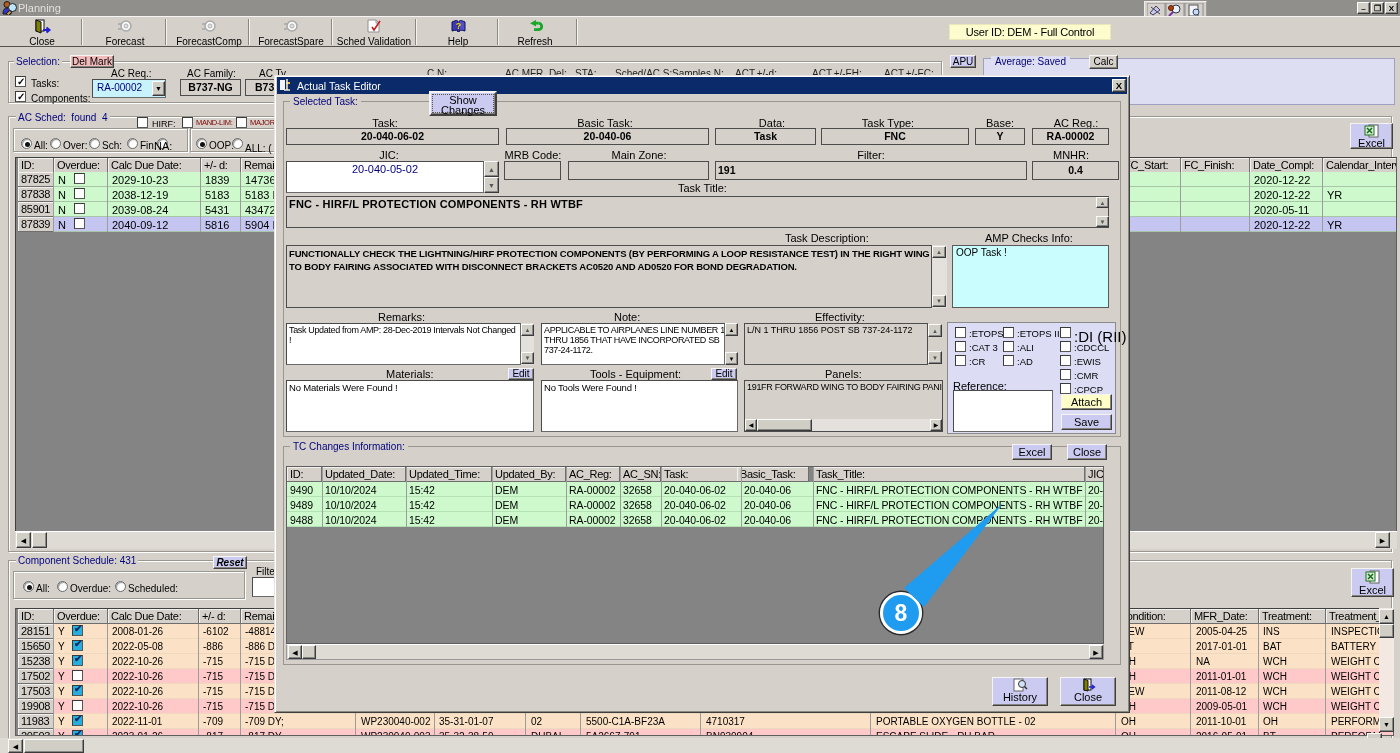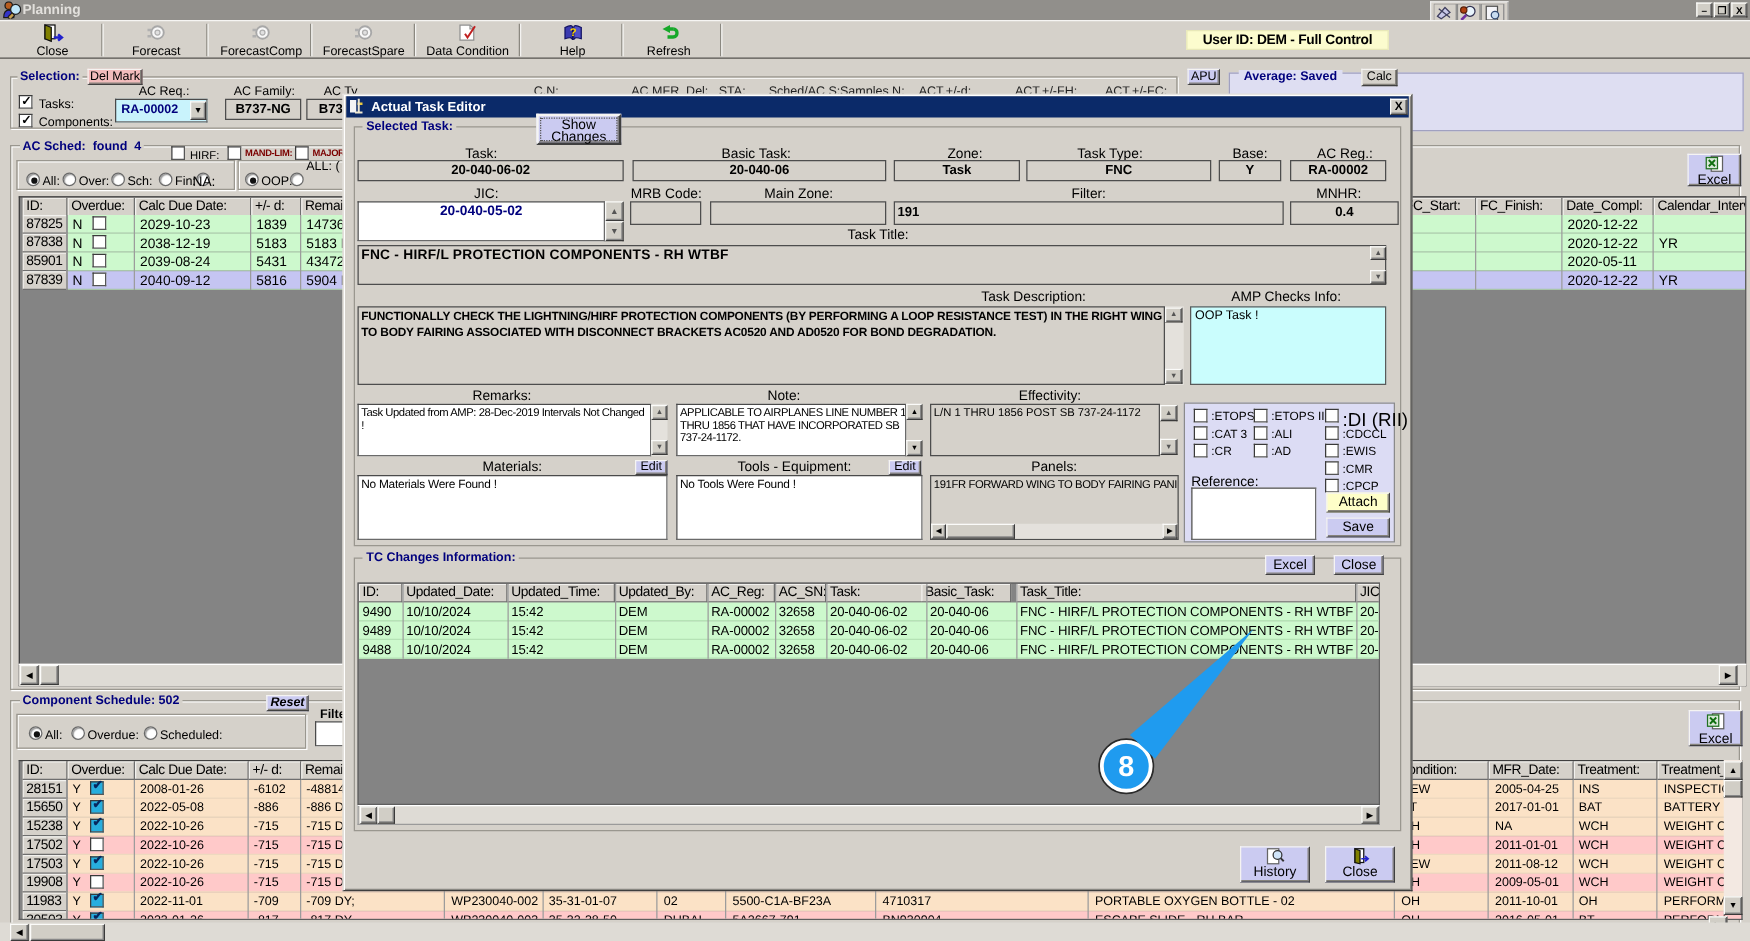--- a/index.html
+++ b/index.html
@@ -1,17 +1,17 @@
 <!DOCTYPE html>
 <html><head><meta charset="utf-8"><style>
 *{margin:0;padding:0;box-sizing:border-box}
 html,body{width:1400px;height:753px;overflow:hidden}
 body{font-family:"Liberation Sans",sans-serif;font-size:11px;background:#D5D1CA;position:relative;color:#000}
 .ab{position:absolute}
-.b{font-weight:bold}
+.b{font-weight:normal}
 .nv{color:#00007D}
 .mr{color:#7B0000}
 .ctr{text-align:center}
 .fld{position:absolute;background:#D5D1CA;border:1px solid #4D4D4D;font-weight:bold;font-size:10.5px;text-align:center}
 .wb{position:absolute;background:#fff;border:1px solid #6A6A6A;border-top-color:#4A4A4A;border-left-color:#4A4A4A}
 .gb2{position:absolute;border:1px solid #9A978F;box-shadow:1px 1px 0 #fff, inset 1px 1px 0 #fff}
 .btn{position:absolute;background:#D5D1CA;border:1px solid #404040;border-top-color:#F5F4F2;border-left-color:#F5F4F2;box-shadow:inset -1px -1px 0 #86837C;text-align:center}
 .lav{background:#CBCBF1}
 .sa{position:absolute;background:#D1CEC6;border:1px solid #3A3A3A;border-top-color:#FBFBF9;border-left-color:#FBFBF9;box-shadow:inset -1px -1px 0 #888;text-align:center;color:#000;overflow:hidden}
 .vln{position:absolute;width:1px;background:#868686}
@@ -46,21 +46,21 @@
     <circle cx="24" cy="5" r="2.5" fill="#B04010" stroke="#5a2008"></circle>
     <rect x="38" y="0" width="18" height="14" fill="#D5D1CA" stroke="#8a8a8a"></rect>
     <rect x="42" y="2" width="9" height="11" fill="#F4F4F8" stroke="#505050"></rect>
     <circle cx="49" cy="9" r="3" fill="#C8DCF0" stroke="#304870"></circle>
   </svg>
 <div class="ab" style="left:0;top:16px;width:1400px;height:31px;background:#D5D1CA;border-top:1px solid #F6F5F3;border-bottom:1px solid #55534F"></div>
 <div class="t" style="left:-18px;top:36px;width:120px;text-align:center;font-size:10px">Close</div>
 <div class="t" style="left:65px;top:36px;width:120px;text-align:center;font-size:10px">Forecast</div>
 <div class="t" style="left:149px;top:36px;width:120px;text-align:center;font-size:10px">ForecastComp</div>
 <div class="t" style="left:231px;top:36px;width:120px;text-align:center;font-size:10px">ForecastSpare</div>
-<div class="t" style="left:314px;top:36px;width:120px;text-align:center;font-size:10px">Data Condition</div>
+<div class="t" style="left:314px;top:36px;width:120px;text-align:center;font-size:10px">Sched Validation</div>
 <div class="t" style="left:398px;top:36px;width:120px;text-align:center;font-size:10px">Help</div>
 <div class="t" style="left:475px;top:36px;width:120px;text-align:center;font-size:10px">Refresh</div>
 <div class="vln" style="left:81px;top:19px;height:26px;background:#8B8880"></div>
 <div class="vln" style="left:82px;top:19px;height:26px;background:#F4F3F1"></div>
 <div class="vln" style="left:165px;top:19px;height:26px;background:#8B8880"></div>
 <div class="vln" style="left:166px;top:19px;height:26px;background:#F4F3F1"></div>
 <div class="vln" style="left:248px;top:19px;height:26px;background:#8B8880"></div>
 <div class="vln" style="left:249px;top:19px;height:26px;background:#F4F3F1"></div>
 <div class="vln" style="left:331px;top:19px;height:26px;background:#8B8880"></div>
 <div class="vln" style="left:332px;top:19px;height:26px;background:#F4F3F1"></div>
@@ -162,21 +162,21 @@
 <div class="rad" style="left:89px;top:138px"></div>
 <div class="t" style="left:102px;top:140px;font-size:10px">Sch:</div>
 <div class="rad" style="left:127px;top:138px"></div>
 <div class="t" style="left:140px;top:140px;font-size:10px">Fin:</div>
 <div class="rad" style="left:157px;top:138px"></div>
 <div class="t" style="left:154px;top:140px;font-size:11px">NA:</div>
 <div class="rad" style="left:196px;top:138px"></div>
 <div class="dot" style="left:200px;top:142px"></div>
 <div class="t" style="left:209px;top:140px;font-size:10px">OOP:</div>
 <div class="rad" style="left:232px;top:138px"></div>
-<div class="t" style="left:245px;top:128px;font-size:10px">ALL: (</div>
+<div class="t" style="left:245px;top:143px;font-size:10px">ALL: (</div>
 <div class="btn lav" style="left:1350px;top:123px;width:43px;height:26px"><svg width="16" height="14" viewBox="0 0 16 14" style="margin-top:0">
       <rect x="5" y="1" width="9" height="12" fill="#fff" stroke="#606060"></rect>
       <rect x="1" y="2" width="9" height="9" fill="#D8E8D8" stroke="#207020"></rect>
       <path d="M3 4 L8 9 M8 4 L3 9" stroke="#107010" stroke-width="1.5"></path>
     </svg><div style="margin-top:-3px">Excel</div></div>
 <div class="ab" style="left:15px;top:157px;width:1382px;height:392px;background:#848484;border:1px solid #5E5E5E;border-top-color:#3F3F3F;border-left-color:#3F3F3F;overflow:hidden">
 <div class="hc" style="left:2px;top:0;width:36px;height:14px">ID:</div>
 <div class="hc" style="left:38px;top:0;width:54px;height:14px">Overdue:</div>
 <div class="hc" style="left:92px;top:0;width:93px;height:14px">Calc Due Date:</div>
 <div class="hc" style="left:185px;top:0;width:40px;height:14px">+/- d:</div>
@@ -228,21 +228,21 @@
 <div class="vln" style="left:1104px;top:14px;height:60px;background:#9C9C9C"></div>
 <div class="vln" style="left:1164px;top:14px;height:60px;background:#9C9C9C"></div>
 <div class="vln" style="left:1233px;top:14px;height:60px;background:#9C9C9C"></div>
 <div class="vln" style="left:1306px;top:14px;height:60px;background:#9C9C9C"></div>
 </div>
 <div class="ab dith" style="left:15px;top:531px;width:1382px;height:18px;background:#DEDBD5;border-top:1px solid #fff"></div>
 <div class="sa sb" style="left:16px;top:532px;width:15px;height:16px;line-height:15px;font-size:7px">◀</div>
 <div class="sa" style="left:32px;top:532px;width:15px;height:16px"></div>
 <div class="sa sb" style="left:1375px;top:532px;width:15px;height:16px;line-height:15px;font-size:7px">▶</div>
 <div class="gb2" style="left:8px;top:560px;width:1384px;height:190px"></div>
-<div class="t b nv" style="left:16px;top:555px;font-size:10px;background:#D5D1CA;padding:0 2px">Component Schedule: 502</div>
+<div class="t b nv" style="left:16px;top:555px;font-size:10px;background:#D5D1CA;padding:0 2px">Component Schedule: 431</div>
 <div class="btn lav" style="left:213px;top:556px;width:34px;height:13px;font-size:10px;line-height:11px;font-weight:bold;font-style:italic">Reset</div>
 <div class="gb2" style="left:13px;top:571px;width:232px;height:28px"></div>
 <div class="rad" style="left:23px;top:581px"></div>
 <div class="dot" style="left:27px;top:585px"></div>
 <div class="t" style="left:36px;top:583px;font-size:10px">All:</div>
 <div class="rad" style="left:57px;top:581px"></div>
 <div class="t" style="left:70px;top:583px;font-size:10px">Overdue:</div>
 <div class="rad" style="left:115px;top:581px"></div>
 <div class="t" style="left:128px;top:583px;font-size:10px">Scheduled:</div>
 <div class="t b" style="left:256px;top:566px;font-size:10px">Filter</div>
@@ -405,21 +405,21 @@
     <rect x="7" y="4" width="4" height="2" fill="#E8C840"></rect>
     <path d="M8 1 L8 12 M5 12 L11 12" stroke="#F0E8D0" stroke-width="1.6"></path>
   </svg>
 <div class="t b" style="left:297px;top:80px;font-size:10.5px;color:#fff">Actual Task Editor</div>
 <div class="sa" style="left:1112px;top:79px;width:14px;height:13px;font-size:9.5px;line-height:12px;font-weight:bold">X</div>
 <div class="gb2" style="left:283px;top:101px;width:838px;height:336px;box-shadow:none"></div>
 <div class="t b nv" style="left:290px;top:96px;font-size:10px;background:#D5D1CA;padding:0 3px">Selected Task:</div>
 <div class="btn lav" style="left:429px;top:91px;width:68px;height:25px;border-width:2px;outline:1px dotted #555;outline-offset:-4px;line-height:10px;padding-top:2px">Show<br>Changes</div>
 <div class="t" style="left:335px;top:117px;width:100px;text-align:center">Task:</div>
 <div class="t" style="left:555px;top:117px;width:100px;text-align:center">Basic Task:</div>
-<div class="t" style="left:722px;top:117px;width:100px;text-align:center">Zone:</div>
+<div class="t" style="left:722px;top:117px;width:100px;text-align:center">Data:</div>
 <div class="t" style="left:838px;top:117px;width:100px;text-align:center">Task Type:</div>
 <div class="t" style="left:950px;top:117px;width:100px;text-align:center">Base:</div>
 <div class="t" style="left:1026px;top:117px;width:100px;text-align:center">AC Reg.:</div>
 <div class="fld" style="left:286px;top:128px;width:213px;height:17px;line-height:15px">20-040-06-02</div>
 <div class="fld" style="left:506px;top:128px;width:203px;height:17px;line-height:15px">20-040-06</div>
 <div class="fld" style="left:715px;top:128px;width:101px;height:17px;line-height:15px">Task</div>
 <div class="fld" style="left:821px;top:128px;width:148px;height:17px;line-height:15px">FNC</div>
 <div class="fld" style="left:975px;top:128px;width:50px;height:17px;line-height:15px">Y</div>
 <div class="fld" style="left:1032px;top:128px;width:77px;height:17px;line-height:15px">RA-00002</div>
 <div class="t" style="left:339px;top:149px;width:100px;text-align:center">JIC:</div>

